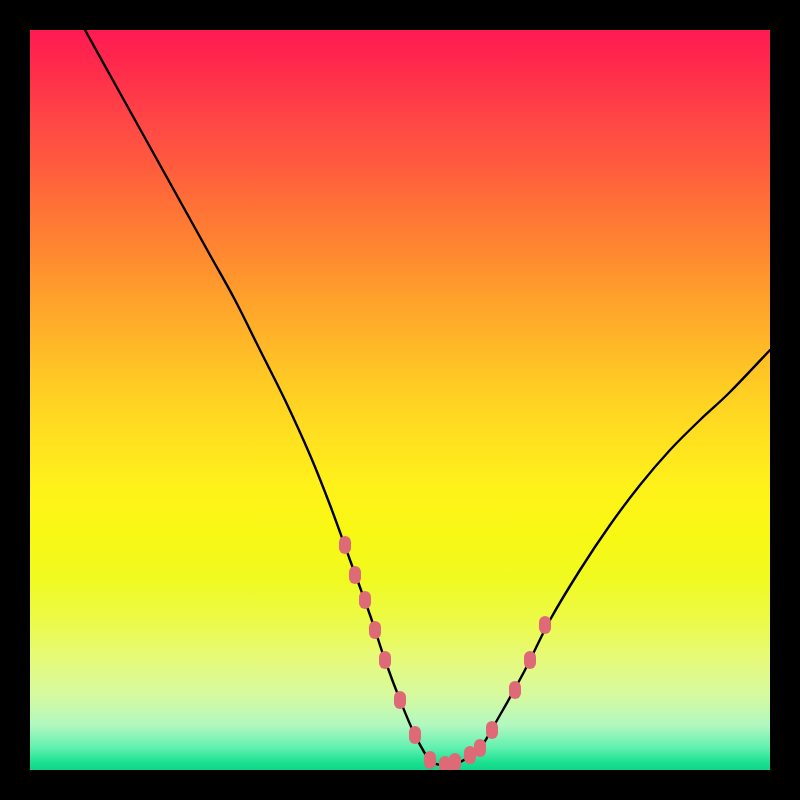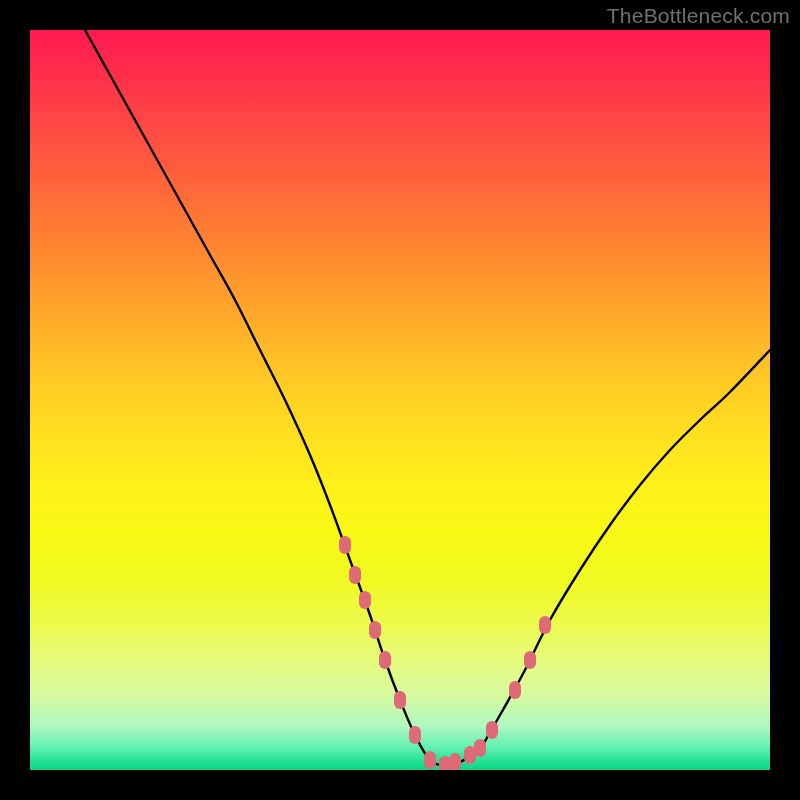--- a/index.html
+++ b/index.html
@@ -64,21 +64,20 @@
     top: 0;
     width: 740px;
     height: 740px;
   }
 </style>
 </head>
 <body>
 
 <div class="frame">
 
-  <div class="attribution">TheBottleneck.com</div>
 
   <div class="plot-area">
     <svg class="curve" viewBox="0 0 740 740" preserveAspectRatio="none">
       <path id="main-curve" fill="none" stroke="#000000" stroke-width="2.4" stroke-linecap="round" stroke-linejoin="round" d="M 55 0 C 59.5 8.1, 71.0 28.8, 80 45 C 89.0 61.2, 96.0 73.8, 105 90 C 114.0 106.2, 121.0 118.8, 130 135 C 139.0 151.2, 146.0 163.8, 155 180 C 164.0 196.2, 171.0 208.8, 180 225 C 189.0 241.2, 196.0 252.9, 205 270 C 214.0 287.1, 221.0 302.0, 230 320 C 239.0 338.0, 246.0 351.1, 255 370 C 264.0 388.9, 271.9 406.1, 280 425 C 288.1 443.9, 292.8 456.1, 300 475 C 307.2 493.9, 312.8 510.2, 320 530 C 327.2 549.8, 333.7 567.0, 340 585 C 346.3 603.0, 349.6 614.7, 355 630 C 360.4 645.3, 364.6 656.5, 370 670 C 375.4 683.5, 379.6 694.2, 385 705 C 390.4 715.8, 394.6 724.6, 400 730 C 405.4 735.4, 409.6 734.6, 415 735 C 420.4 735.4, 423.7 735.1, 430 732 C 436.3 728.9, 442.8 726.5, 450 718 C 457.2 709.5, 461.9 699.0, 470 685 C 478.1 671.0, 486.0 657.1, 495 640 C 504.0 622.9, 510.1 608.0, 520 590 C 529.9 572.0, 539.2 557.1, 550 540 C 560.8 522.9, 569.2 510.3, 580 495 C 590.8 479.7, 599.2 468.5, 610 455 C 620.8 441.5, 629.2 431.7, 640 420 C 650.8 408.3, 659.2 400.4, 670 390 C 680.8 379.6, 687.4 374.6, 700 362 C 712.6 349.4, 732.8 327.6, 740 320"></path>
       <g id="markers">
           <rect x="309" y="506" width="12" height="18" rx="6" ry="6" fill="#dd6a76"></rect>
           <rect x="319" y="536" width="12" height="18" rx="6" ry="6" fill="#dd6a76"></rect>
           <rect x="329" y="561" width="12" height="18" rx="6" ry="6" fill="#dd6a76"></rect>
           <rect x="339" y="591" width="12" height="18" rx="6" ry="6" fill="#dd6a76"></rect>
           <rect x="349" y="621" width="12" height="18" rx="6" ry="6" fill="#dd6a76"></rect>

